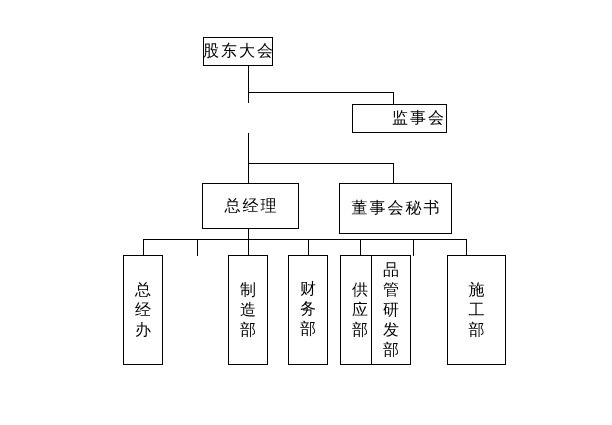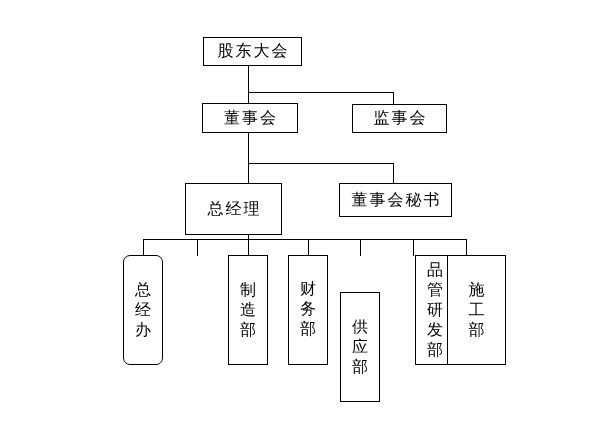--- a/index.html
+++ b/index.html
@@ -65,50 +65,47 @@
   <div class="line" style="left:143px; top:239px; width:324px; height:1px;"></div>
 
   <div class="line" style="left:143px; top:239px; width:1px; height:17px;"></div>
   <div class="line" style="left:197px; top:239px; width:1px; height:17px;"></div>
   <div class="line" style="left:248px; top:239px; width:1px; height:17px;"></div>
   <div class="line" style="left:308px; top:239px; width:1px; height:17px;"></div>
   <div class="line" style="left:360px; top:239px; width:1px; height:17px;"></div>
   <div class="line" style="left:413px; top:239px; width:1px; height:17px;"></div>
   <div class="line" style="left:466px; top:239px; width:1px; height:17px;"></div>
 
-  <div class="node" style="left:203px; top:37px; width:99px; height:29px;">
+  <div class="node" style="left:203px; top:37px; width:70px; height:29px;">
     <span class="hlabel">股东大会</span>
   </div>
 
-  <div class="node" style="left:202px; top:103px; width:96px; height:30px;">
-    <span class="hlabel">董事会</span>
-  </div>
-  <div class="node" style="left:352px; top:104px; width:95px; height:29px;">
+  <div class="node" style="left:352px; top:104px; width:95px; height:29px;justify-content:flex-end;">
     <span class="hlabel">监事会</span>
   </div>
 
-  <div class="node" style="left:185px; top:183px; width:97px; height:52px;">
+  <div class="node" style="left:202px; top:183px; width:97px; height:46px;">
     <span class="hlabel">总经理</span>
   </div>
-  <div class="node" style="left:339px; top:183px; width:113px; height:34px;align-items:center;">
+  <div class="node" style="left:339px; top:183px; width:113px; height:51px;align-items:center;">
     <span class="hlabel">董事会秘书</span>
   </div>
 
-  <div class="node dept" style="left:123px;border-radius:7px;">
+  <div class="node dept" style="left:123px;">
     <span class="vlabel">总经办</span>
   </div>
   <div class="node dept" style="left:228px;">
     <span class="vlabel">制造部</span>
   </div>
   <div class="node dept" style="left:288px;font-family:Liberation Mono, monospace;">
     <span class="vlabel">财务部</span>
   </div>
-  <div class="node dept" style="left:340px;margin-top:37px;">
+  <div class="node dept" style="left:340px;">
     <span class="vlabel">供应部</span>
   </div>
-  <div class="node dept" style="left:415px;justify-content:center;">
+  <div class="node dept" style="left:371px;justify-content:center;">
     <span class="vlabel">品管研发部</span>
   </div>
   <div class="node dept" style="left:447px; width:59px;">
     <span class="vlabel">施工部</span>
   </div>
 
 </div>
 
 </body></html>

